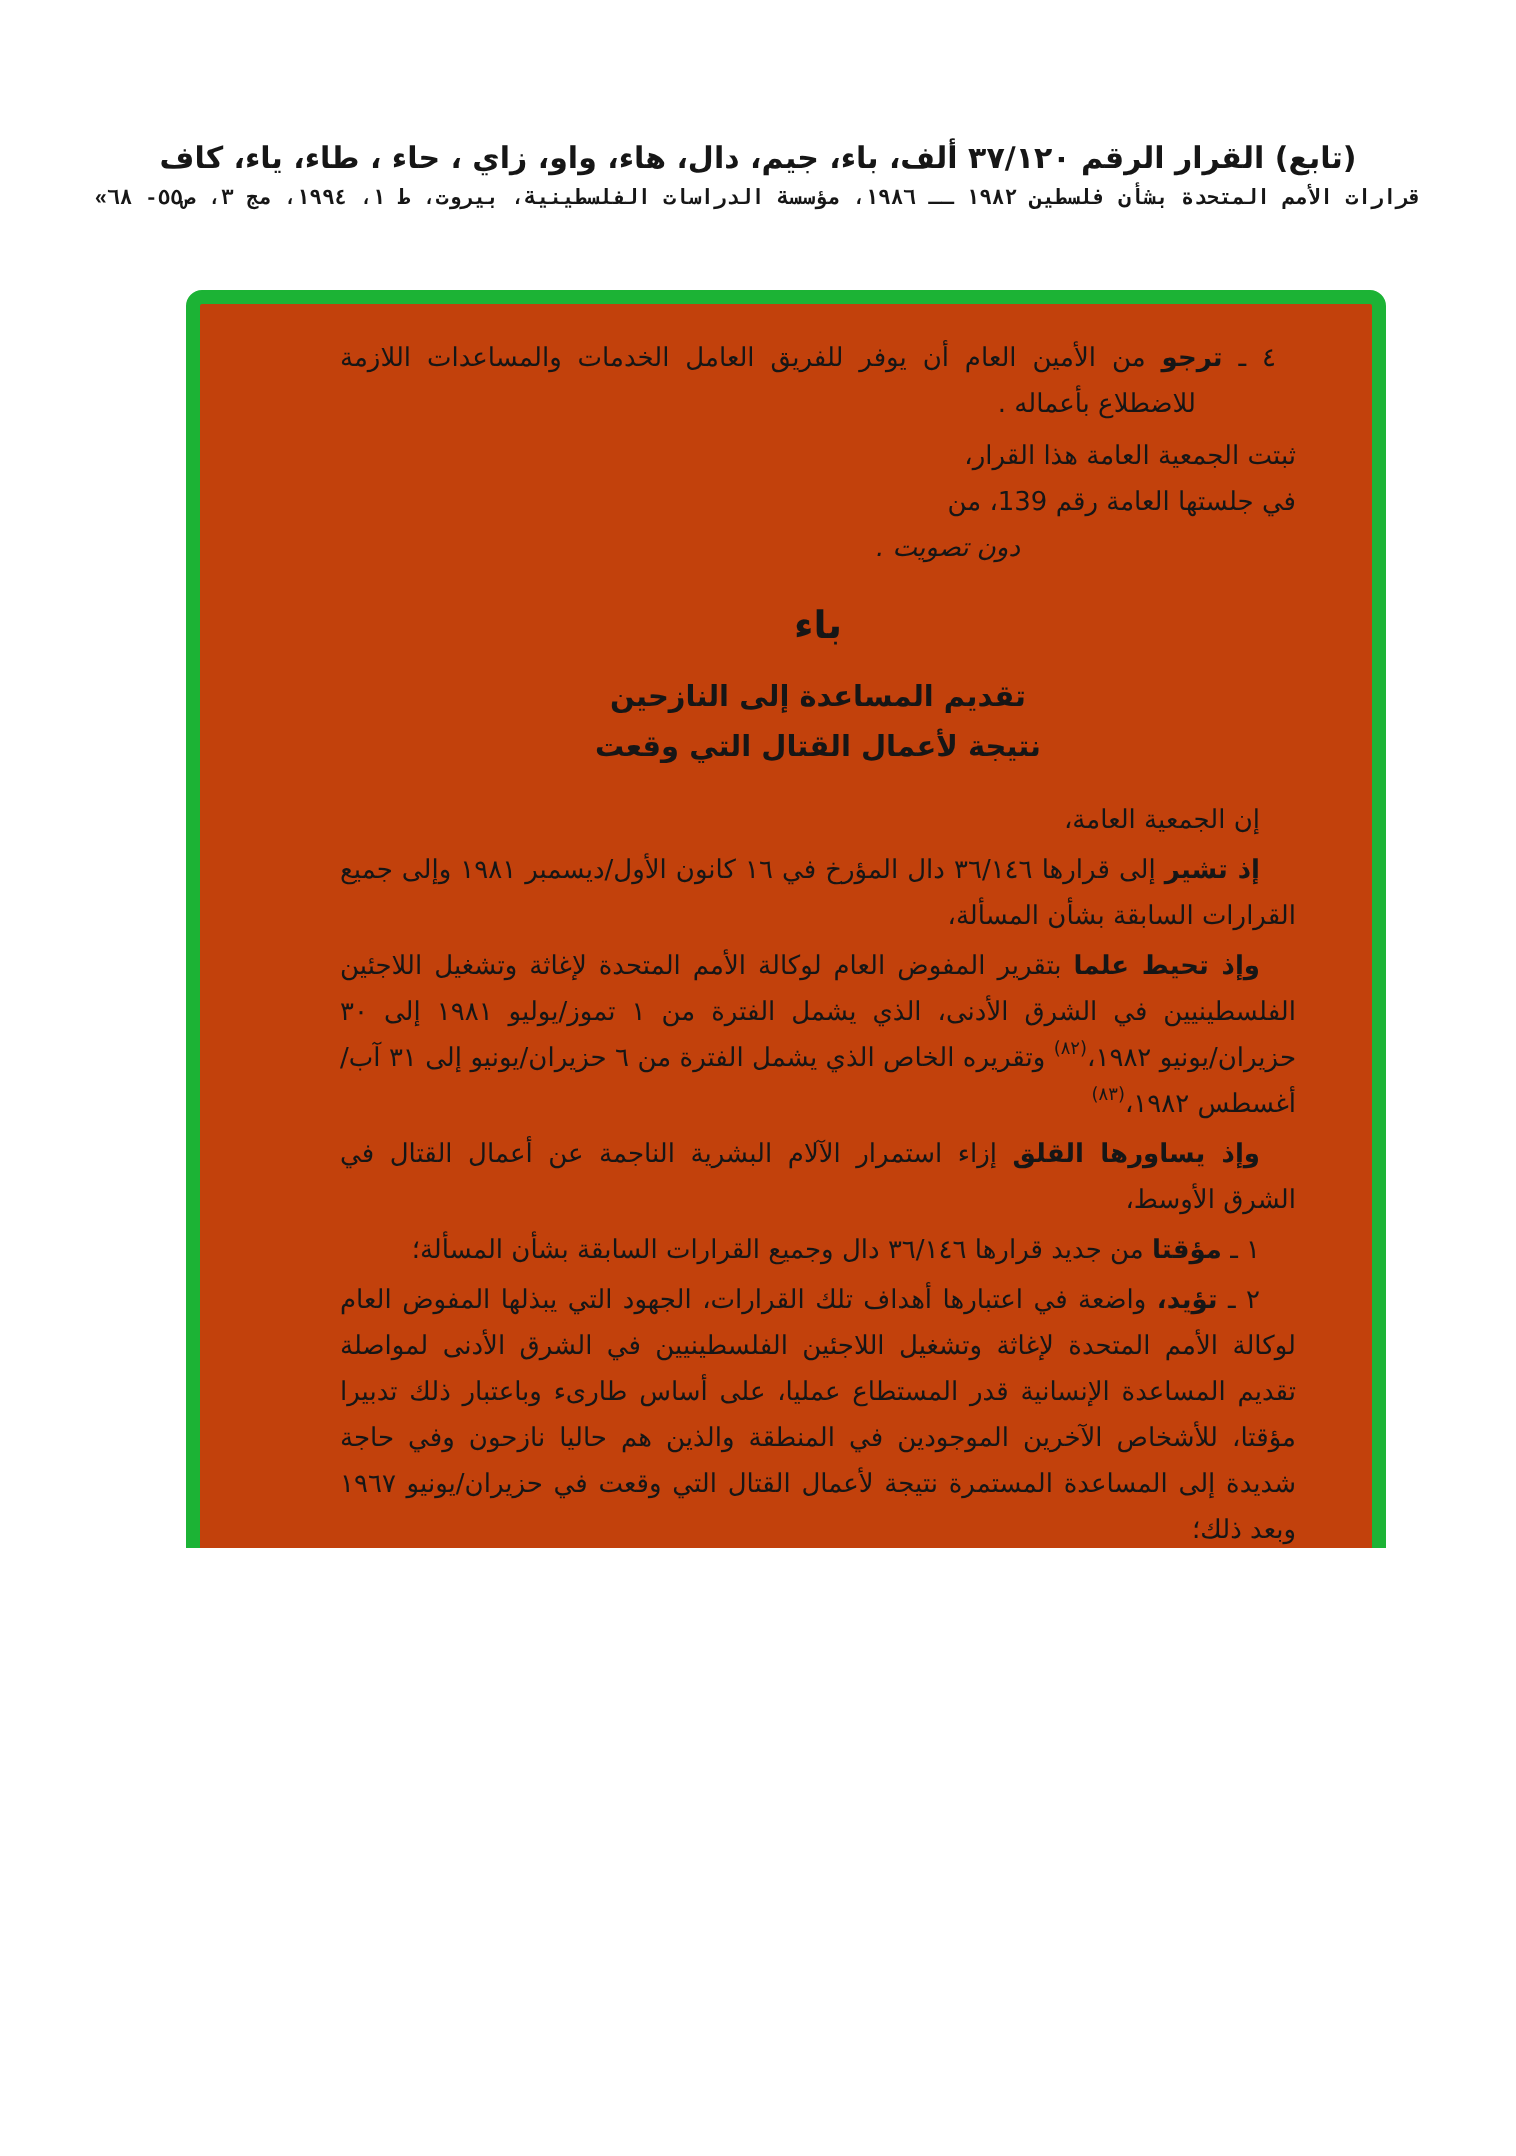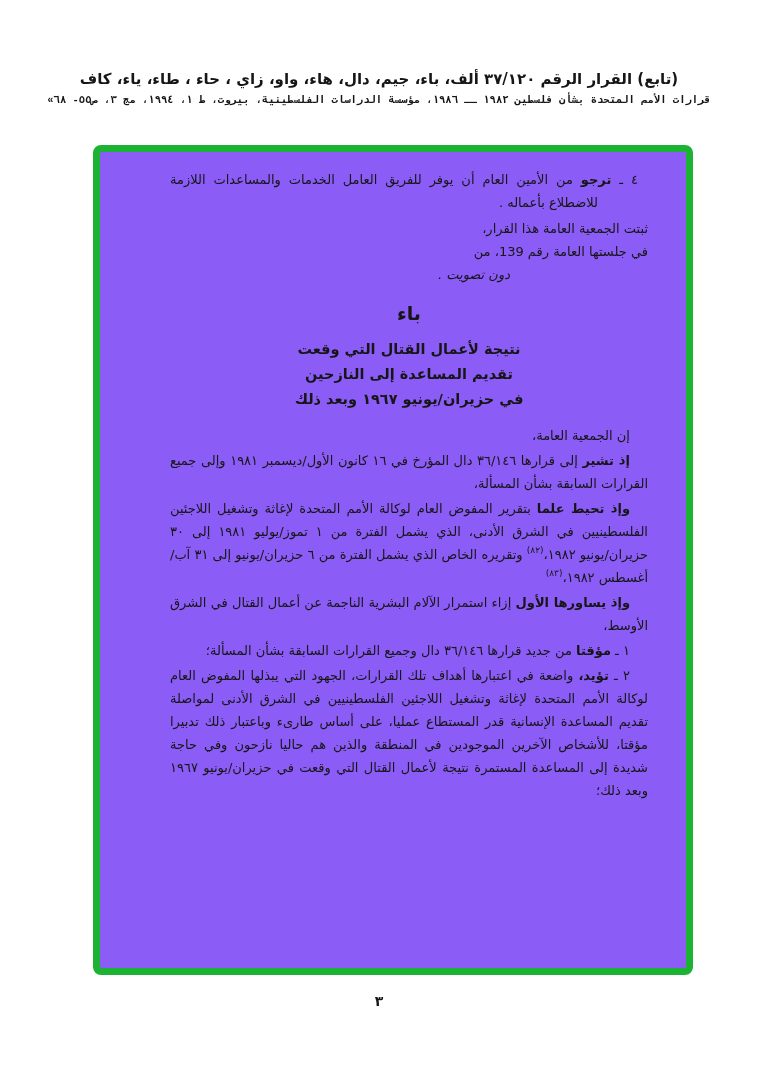--- a/index.html
+++ b/index.html
@@ -5,21 +5,21 @@
   html, body {
     margin: 0; padding: 0;
     width: 758px; height: 1078px;
     background: #ffffff;
     font-family: "DejaVu Sans", sans-serif;
     color: #161616;
     -webkit-font-smoothing: antialiased;
   }
   .page {
     position: relative;
-    width: 758px; height: 1078px;
+    width: 758px; height: 774px;
     direction: rtl;
     overflow: hidden;
   }
   
   .doc-header {
     position: absolute;
     top: 70px; left: 0; right: 0;
     text-align: center;
   }
   .hdr-line1 { font-weight: bold; font-size: 15px; letter-spacing: 0.2px; }
@@ -30,21 +30,21 @@
     position: absolute;
     top: 145px; left: 93px;
     width: 600px; height: 830px;
     box-sizing: border-box;
     border: 7px solid #1cb335;
     border-radius: 8px;
     padding: 16px 10px 10px 10px;
     display: flex;
     flex-direction: column;
     overflow: hidden;
-    background: #8b5cf6;
+    background: #c2410c;
   }
 
   
   .main-col {
     margin: 0 28px 0 60px;
     font-size: 13px;
     line-height: 23px;
     text-align: justify;
   }
   p { margin: 0; }
@@ -134,37 +134,36 @@
 
       <div class="adoption">
         <div>ثبتت الجمعية العامة هذا القرار،</div>
         <div>في جلستها العامة رقم 139، من</div>
         <div class="adoption-last">دون تصويت .</div>
       </div>
 
       <div class="section-letter">باء</div>
 
       <div class="title-block">
+        <div>تقديم المساعدة إلى النازحين</div>
         <div>نتيجة لأعمال القتال التي وقعت</div>
-        <div>تقديم المساعدة إلى النازحين</div>
-        <div>في حزيران/يونيو ١٩٦٧ وبعد ذلك</div>
       </div>
 
       <p class="intro">إن الجمعية العامة،</p>
 
       <p class="para">
         <b class="lead">إذ تشير</b><span> إلى قرارها ٣٦/١٤٦ دال المؤرخ في ١٦ كانون الأول/ديسمبر ١٩٨١ وإلى جميع القرارات السابقة بشأن المسألة،</span>
       </p>
 
       <p class="para">
         <b class="lead">وإذ تحيط علما</b><span> بتقرير المفوض العام لوكالة الأمم المتحدة لإغاثة وتشغيل اللاجئين الفلسطينيين في الشرق الأدنى، الذي يشمل الفترة من ١ تموز/يوليو ١٩٨١ إلى ٣٠ حزيران/يونيو ١٩٨٢،</span><span class="sup-ref">(٨٢)</span><span> وتقريره الخاص الذي يشمل الفترة من ٦ حزيران/يونيو إلى ٣١ آب/أغسطس ١٩٨٢،</span><span class="sup-ref">(٨٣)</span>
       </p>
 
       <p class="para">
-        <b class="lead">وإذ يساورها الأول</b><span> إزاء استمرار الآلام البشرية الناجمة عن أعمال القتال في الشرق الأوسط،</span>
+        <b class="lead">وإذ يساورها القلق</b><span> إزاء استمرار الآلام البشرية الناجمة عن أعمال القتال في الشرق الأوسط،</span>
       </p>
 
       <p class="para">
         <span>١ ـ </span><b class="lead">مؤقتا</b><span> من جديد قرارها ٣٦/١٤٦ دال وجميع القرارات السابقة بشأن المسألة؛</span>
       </p>
 
       <p class="para">
         <span>٢ ـ </span><b class="lead">تؤيد،</b><span> واضعة في اعتبارها أهداف تلك القرارات، الجهود التي يبذلها المفوض العام لوكالة الأمم المتحدة لإغاثة وتشغيل اللاجئين الفلسطينيين في الشرق الأدنى لمواصلة تقديم المساعدة الإنسانية قدر المستطاع عمليا، على أساس طارىء وباعتبار ذلك تدبيرا مؤقتا، للأشخاص الآخرين الموجودين في المنطقة والذين هم حاليا نازحون وفي حاجة شديدة إلى المساعدة المستمرة نتيجة لأعمال القتال التي وقعت في حزيران/يونيو ١٩٦٧ وبعد ذلك؛</span>
       </p>
 

